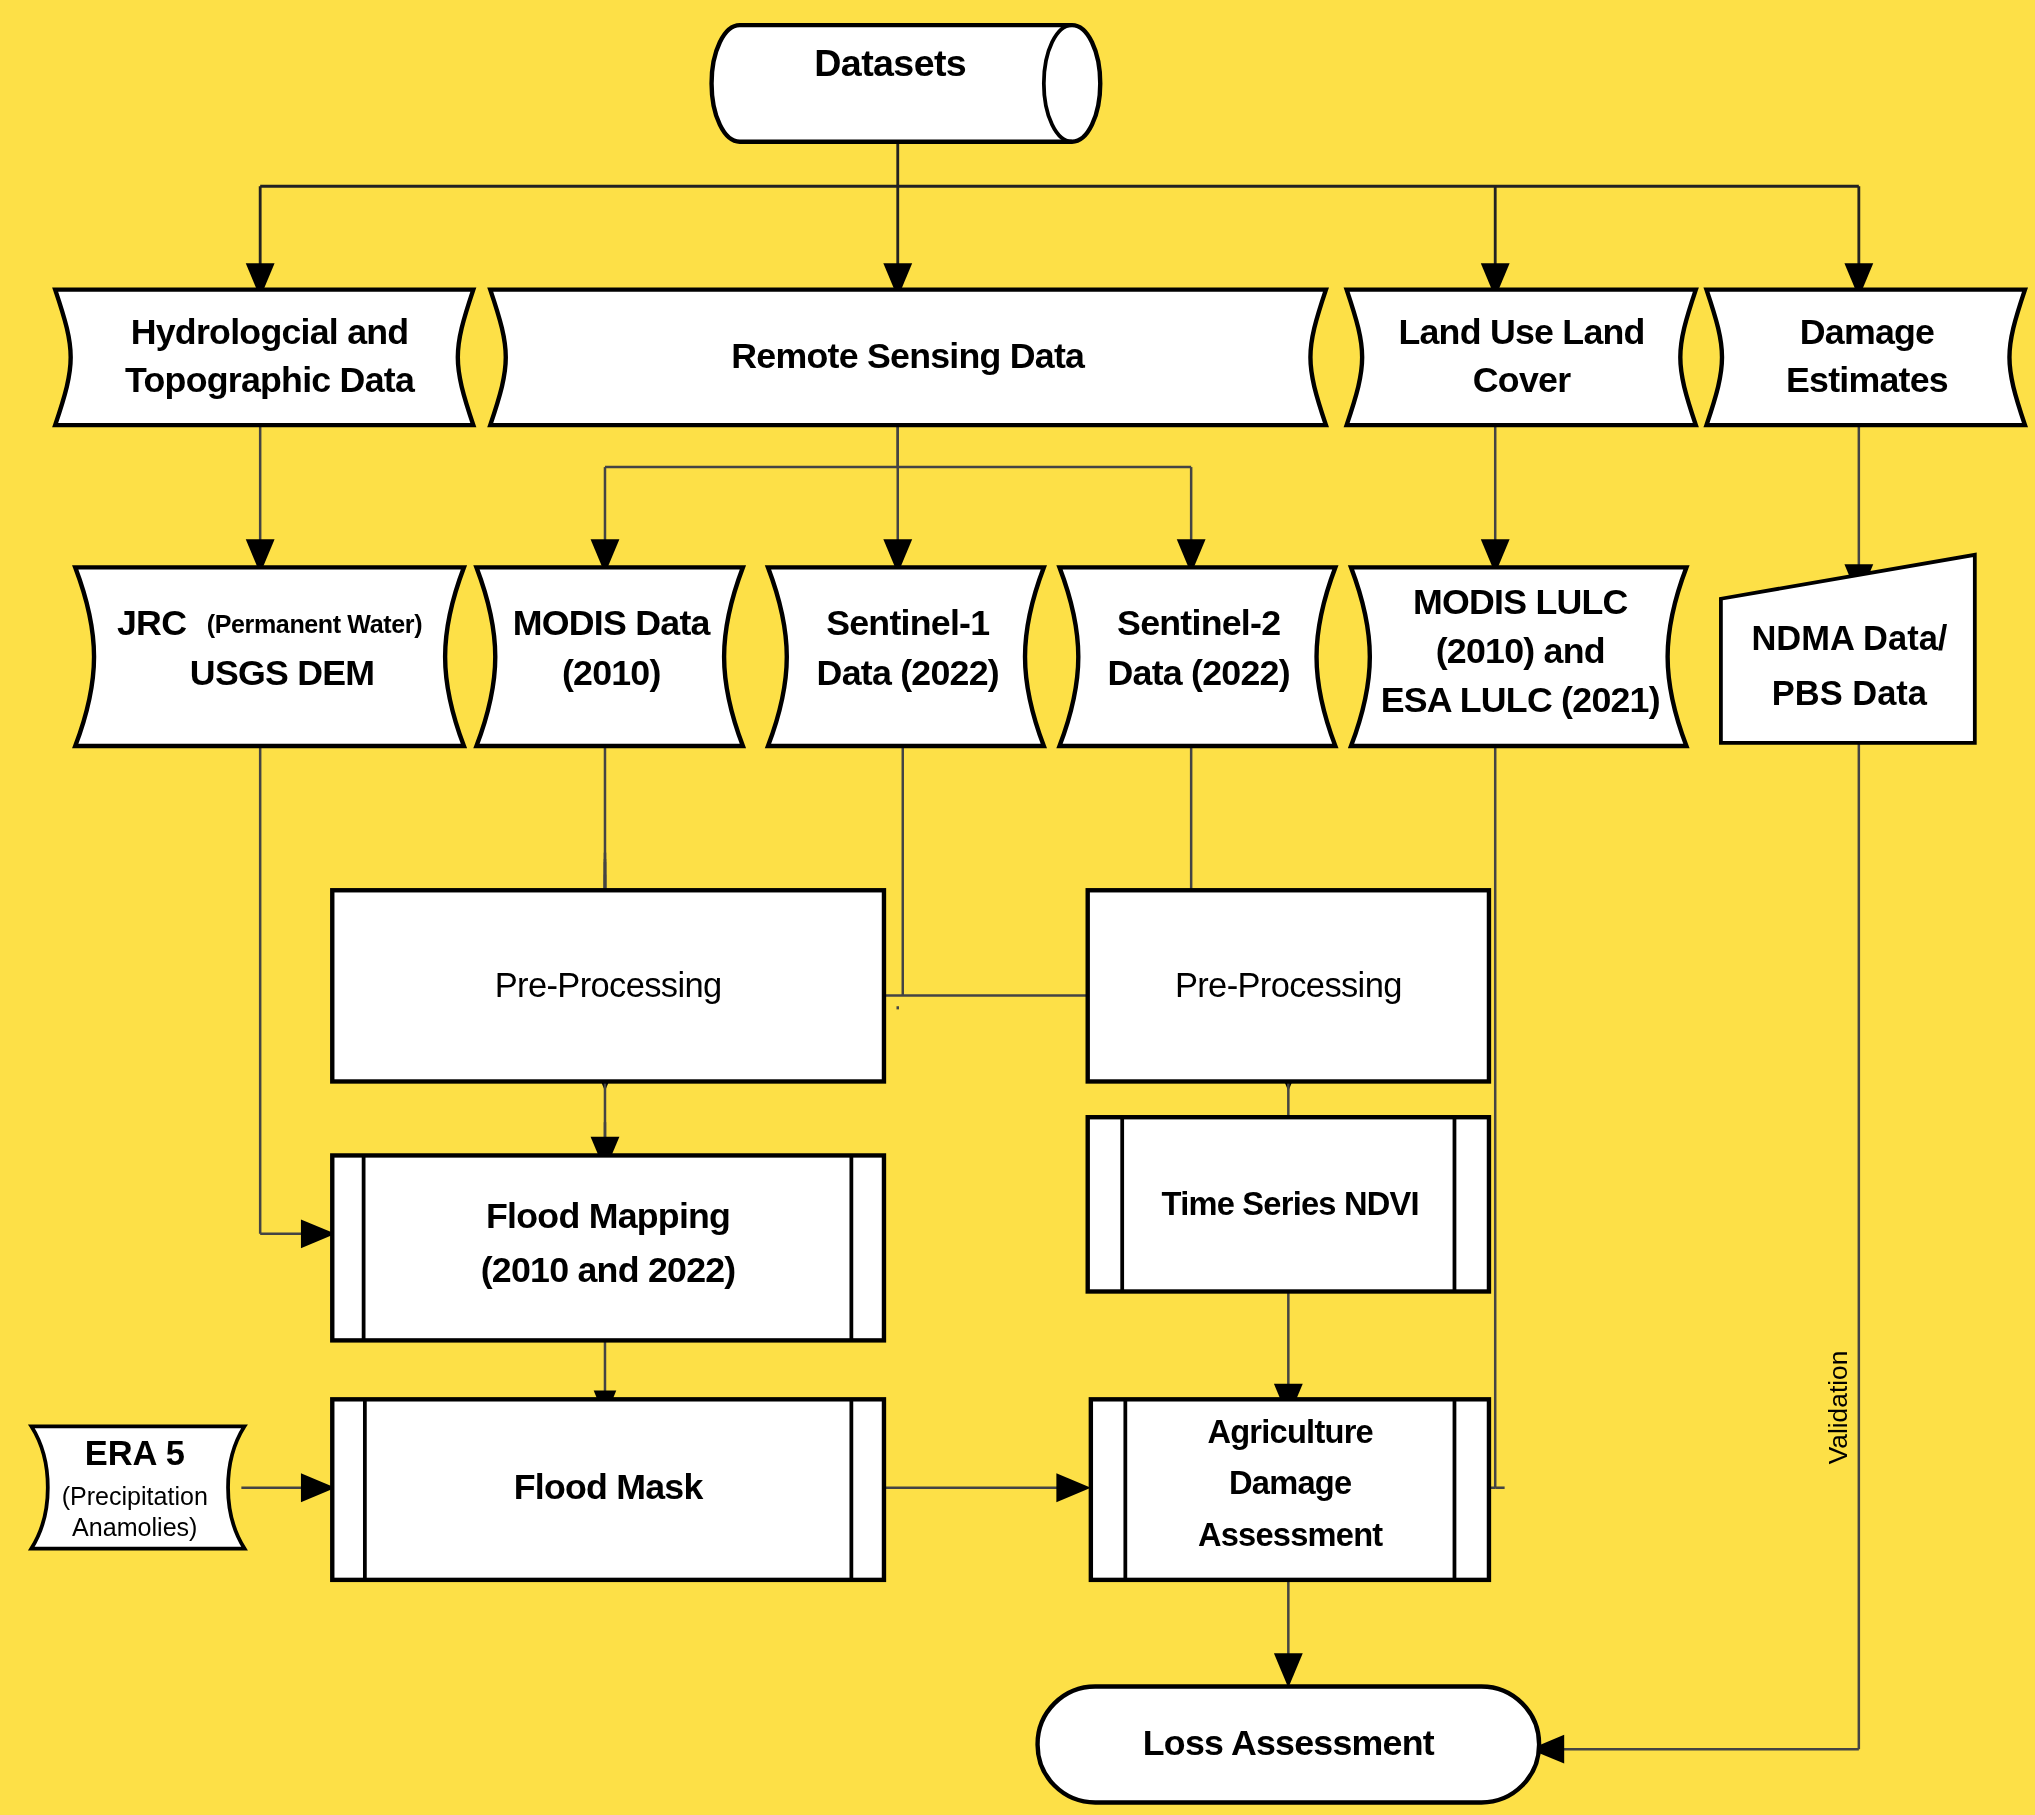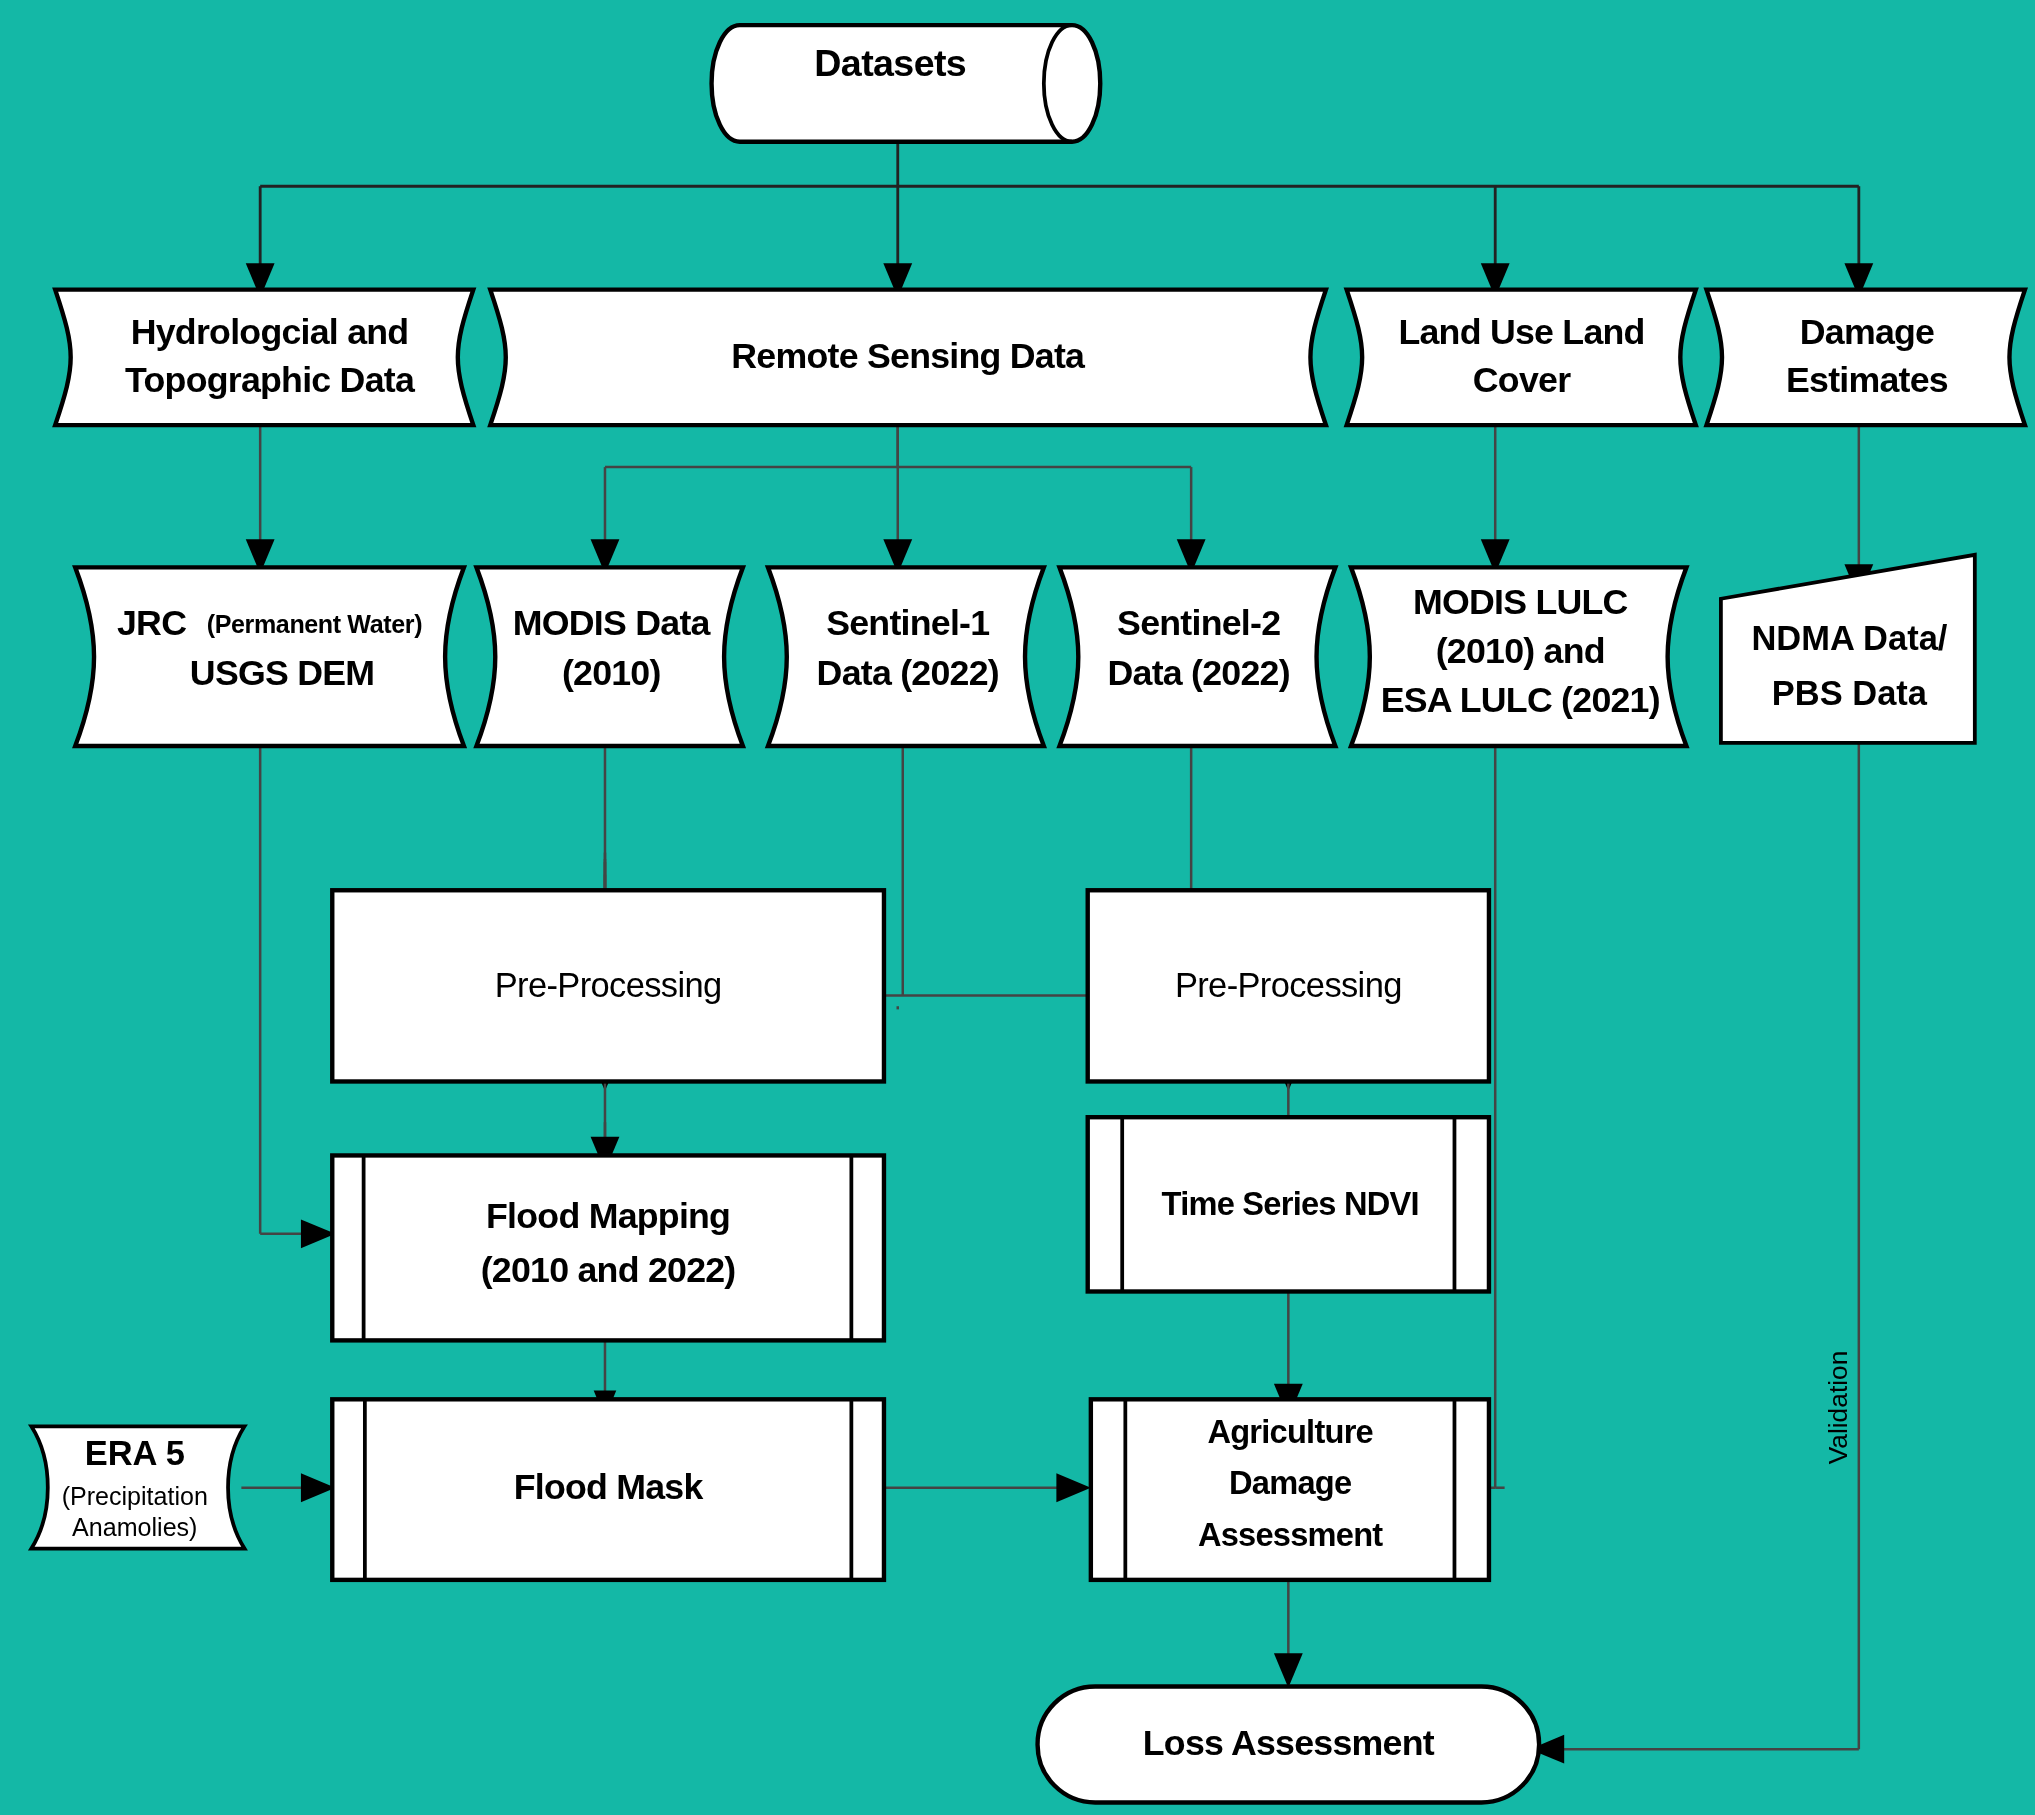--- a/index.html
+++ b/index.html
@@ -4,21 +4,21 @@
 <style>
   html, body {
     margin: 0;
     padding: 0;
     background: #ffffff;
   }
   #canvas-wrap {
     position: relative;
     width: 2035px;
     height: 1815px;
-    background: #14b8a6;
+    background: #fde047;
     font-family: "Liberation Sans", sans-serif;
   }
   svg#flow {
     display: block;
     width: 2035px;
     height: 1815px;
   }
   .shape {
     fill: #ffffff;
     stroke: #000000;

